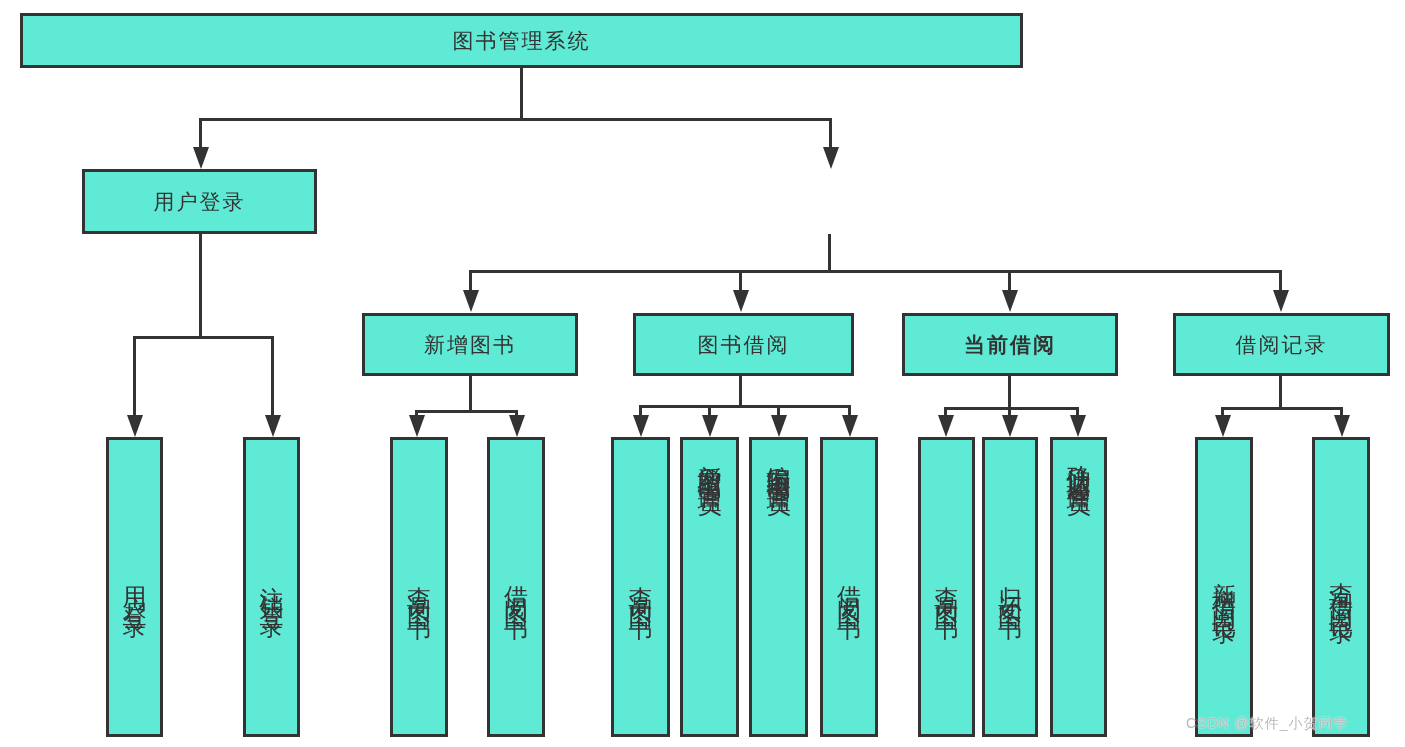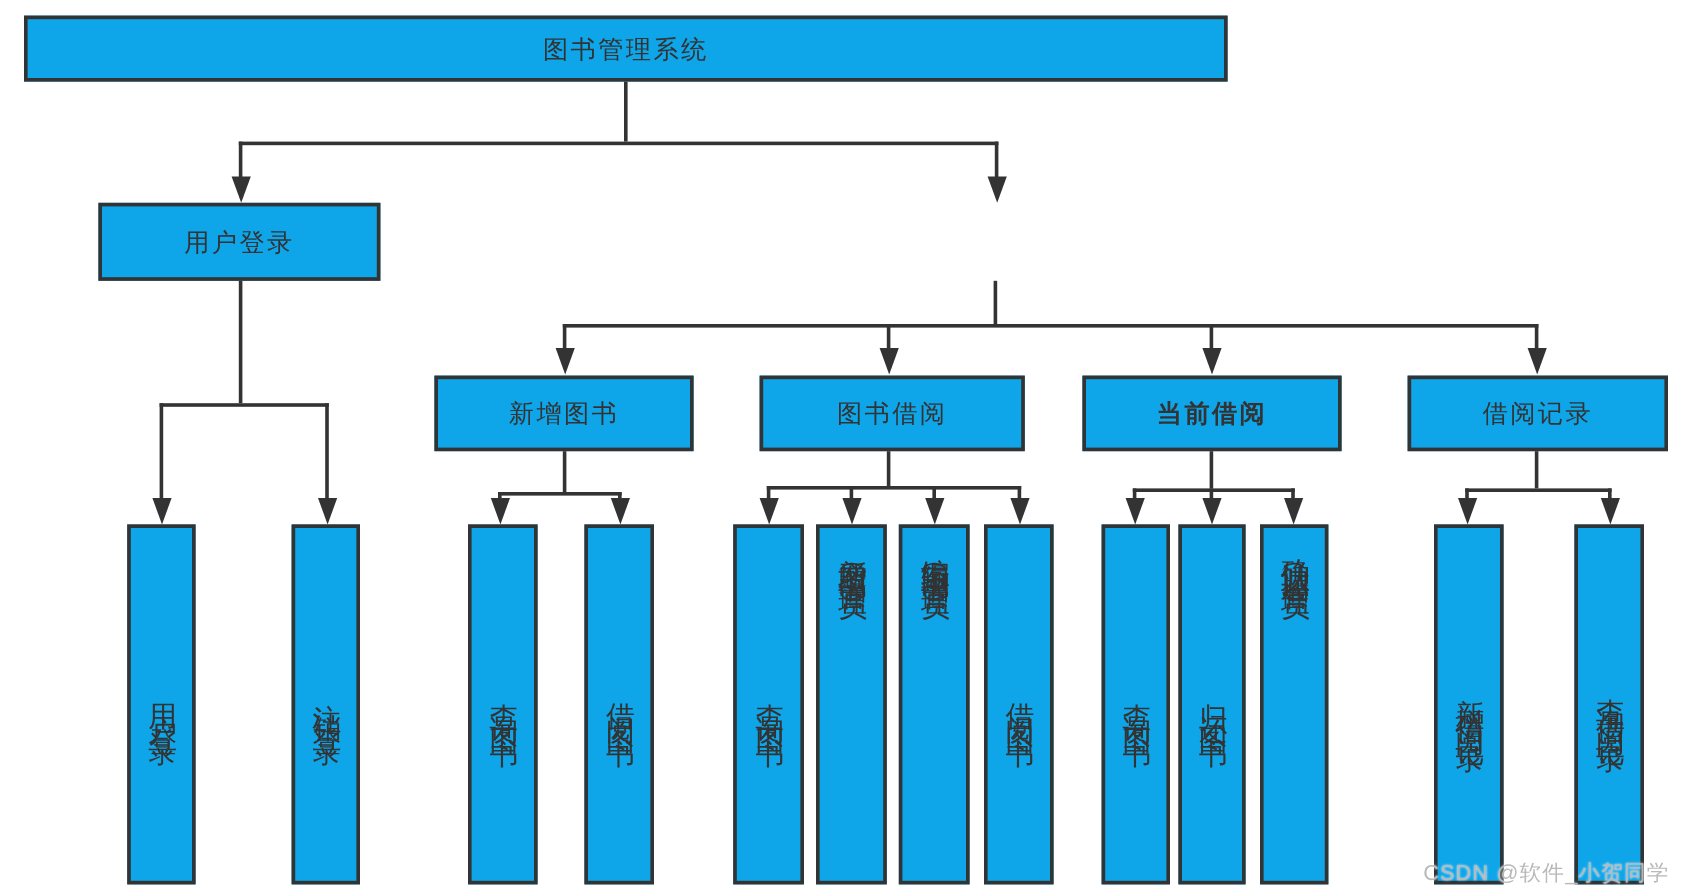--- a/index.html
+++ b/index.html
@@ -1,39 +1,39 @@
 <!DOCTYPE html>
 <html><head>
 <meta charset="utf-8">
 <style>
   html,body{margin:0;padding:0;background:#ffffff;}
   .stage{
     position:relative;width:1405px;height:747px;background:#ffffff;overflow:hidden;
     font-family:"Liberation Sans", sans-serif;color:#333333;
   }
   .box{
-    position:absolute;box-sizing:border-box;border:3px solid #333333;background:#0ea5e9;
+    position:absolute;box-sizing:border-box;border:3px solid #333333;background:#5eead4;
     display:flex;align-items:center;justify-content:center;color:#333333;
   }
   .h-box{font-size:21px;letter-spacing:2px;}
   .v-box{
     writing-mode:vertical-rl;text-orientation:mixed;
     font-size:24px;letter-spacing:10px;
   }
   .v-box.long{letter-spacing:4px;justify-content:flex-start;padding-top:6px;}
   .v-box.mid{letter-spacing:8px;}
   .ln{position:absolute;background:#333333;}
   .ar{
     position:absolute;width:0;height:0;
     border-left:8px solid transparent;border-right:8px solid transparent;
     border-top:22px solid #333333;
   }
   .watermark{
     position:absolute;left:1186px;top:715px;width:212px;
-    font-size:18px;color:#b9b9b9;letter-spacing:1px;white-space:nowrap;z-index:5;
+    font-size:14px;color:#b9b9b9;letter-spacing:1px;white-space:nowrap;z-index:5;
     text-shadow:0 0 2px #ffffff;
   }
   
   #b-root{left:20px;top:13px;width:1003px;height:55px;}
   #b-ul{left:82px;top:169px;width:235px;height:65px;}
   #b-bm{left:712px;top:169px;width:234px;height:65px;}
   #b-nbr{left:362px;top:313px;width:216px;height:63px;}
   #b-bb{left:633px;top:313px;width:221px;height:63px;}
   #b-cb{left:902px;top:313px;width:216px;height:63px;font-weight:bold;}
   #b-br{left:1173px;top:313px;width:217px;height:63px;}

